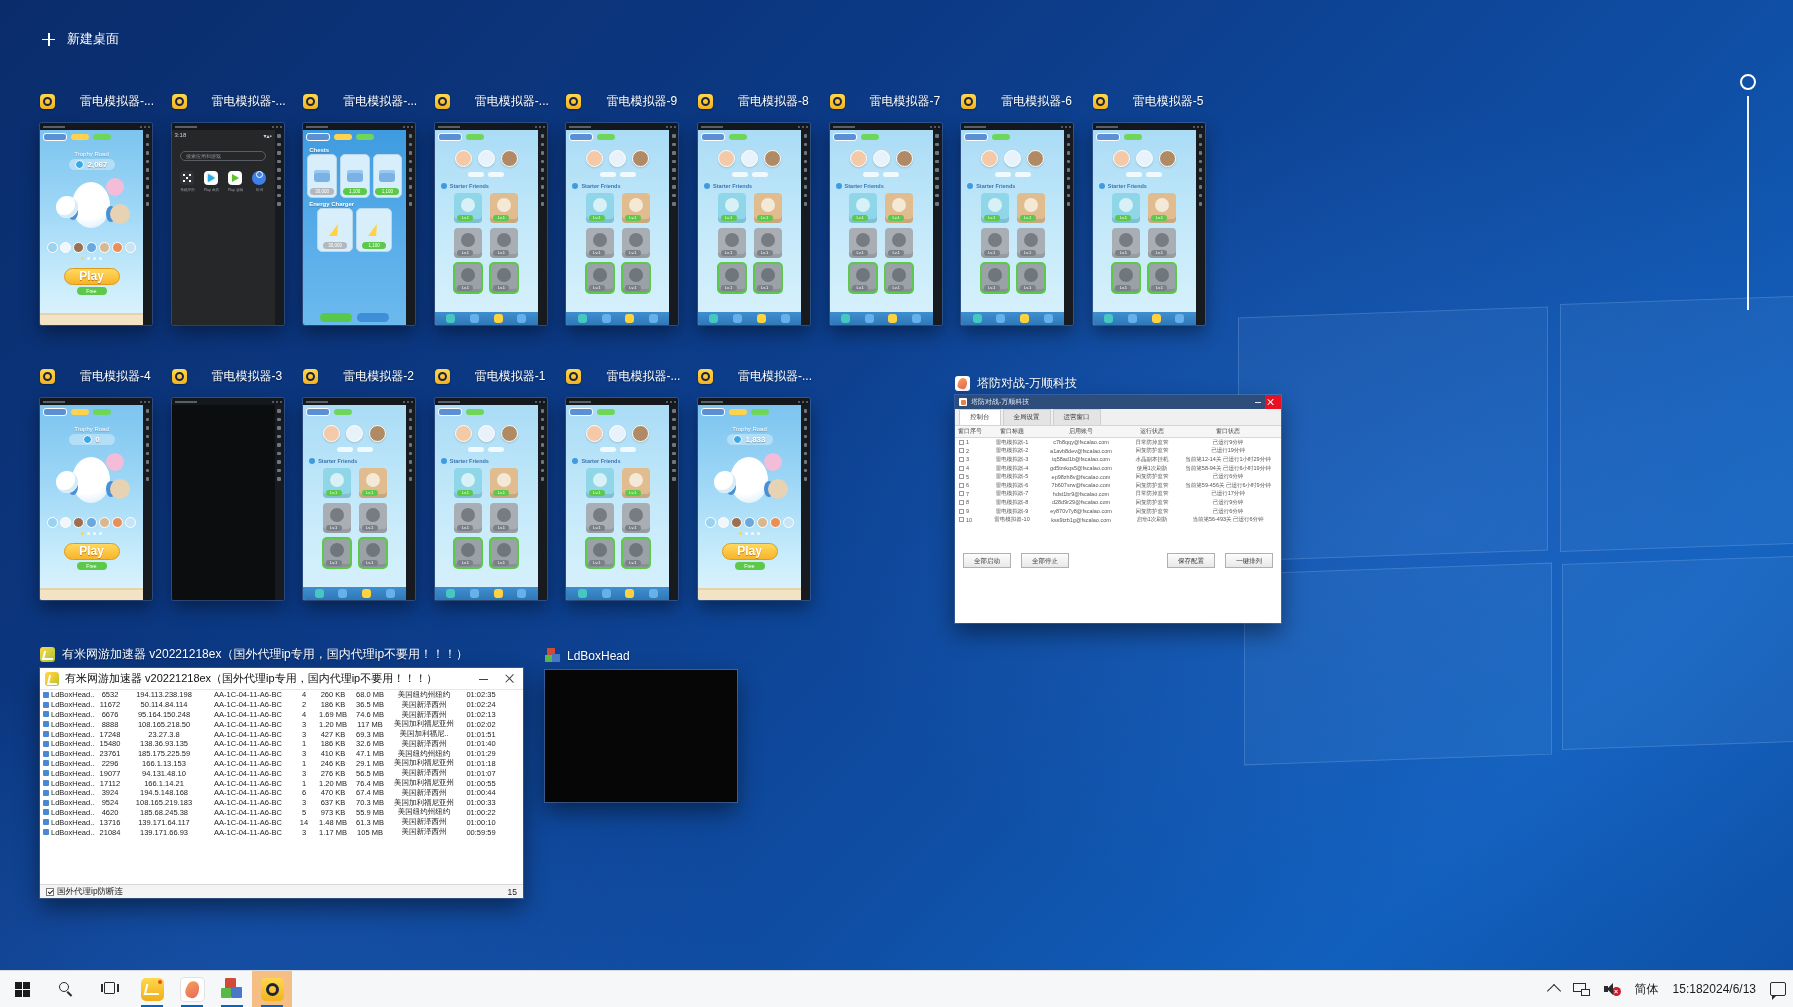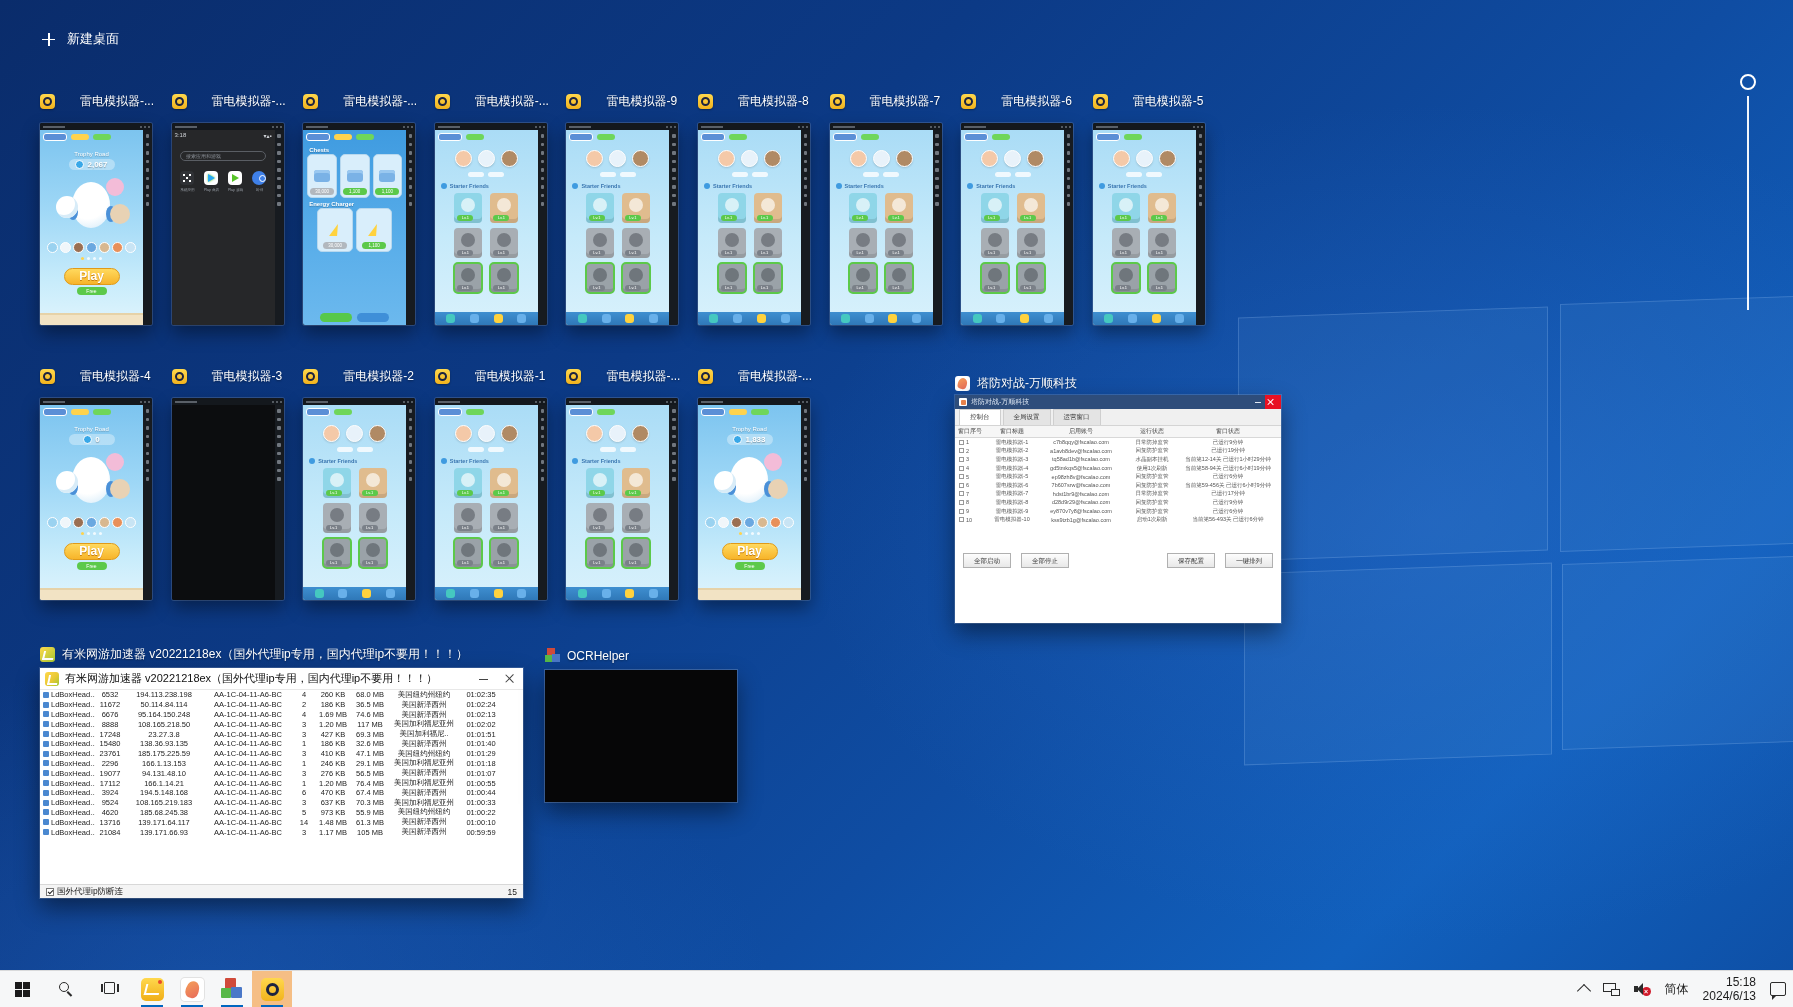--- a/index.html
+++ b/index.html
@@ -267,21 +267,21 @@
   .chev-ic{width:9px;height:9px;border-left:1.7px solid #2b2b2b;border-top:1.7px solid #2b2b2b;transform:rotate(45deg);margin-top:4px;}
   .net-ic{position:relative;width:17px;height:13px;}
   .net-ic::before{content:"";position:absolute;left:0;top:0;width:13px;height:9px;border:1.6px solid #2b2b2b;box-sizing:border-box;}
   .net-ic::after{content:"";position:absolute;left:8px;top:6px;width:9px;height:7px;background:#f6f7f8;border:1.6px solid #2b2b2b;box-sizing:border-box;}
   .vol-ic{position:relative;width:17px;height:14px;}
   .vol-ic::before{content:"";position:absolute;left:0;top:4px;width:4px;height:6px;background:#2b2b2b;}
   .vol-ic::after{content:"";position:absolute;left:3px;top:1px;border-top:6px solid transparent;border-bottom:6px solid transparent;border-right:6px solid #2b2b2b;}
   .vol-badge{position:absolute;right:0;bottom:0;width:9px;height:9px;border-radius:50%;background:#d01a2a;color:#fff;
     font-size:7px;line-height:9px;text-align:center;font-weight:bold;}
   .lang{font-size:12px;color:#1b1b1b;}
-  .clock{display:flex;flex-direction:column;align-items:flex-end;justify-content:center;font-size:12px;color:#1b1b1b;line-height:14px;}
+  .clock{display:flex;align-items:flex-start;justify-content:center;font-size:12px;color:#1b1b1b;line-height:14px;}
   .ac-ic{position:relative;width:16px;height:14px;border:1.6px solid #2b2b2b;border-radius:2px;box-sizing:border-box;}
   .ac-ic::after{content:"";position:absolute;left:1px;bottom:-5px;border-left:5px solid #2b2b2b;border-bottom:5px solid transparent;}
 </style>
 </head>
 <body>
 
 <div class="desktop">
   <div class="pane p1"></div>
   <div class="pane p2"></div>
   <div class="pane p3"></div>
@@ -1607,21 +1607,21 @@
       <span class="px-count">15</span>
     </div>
   </div>
 
   <div class="ocr-title">
     <span class="cube-ic">
         <i class="c1"></i>
         <i class="c2"></i>
         <i class="c3"></i>
       </span>
-    <span class="tw-text">OCRHelper</span>
+    <span class="tw-text">LdBoxHead</span>
   </div>
   <div class="ocr"></div>
 
   <div class="tl-circle"></div>
   <div class="tl-line"></div>
 
   <div class="taskbar">
     <div class="tb-cell">
       <span class="start-ic">
           <i class="s1"></i>

